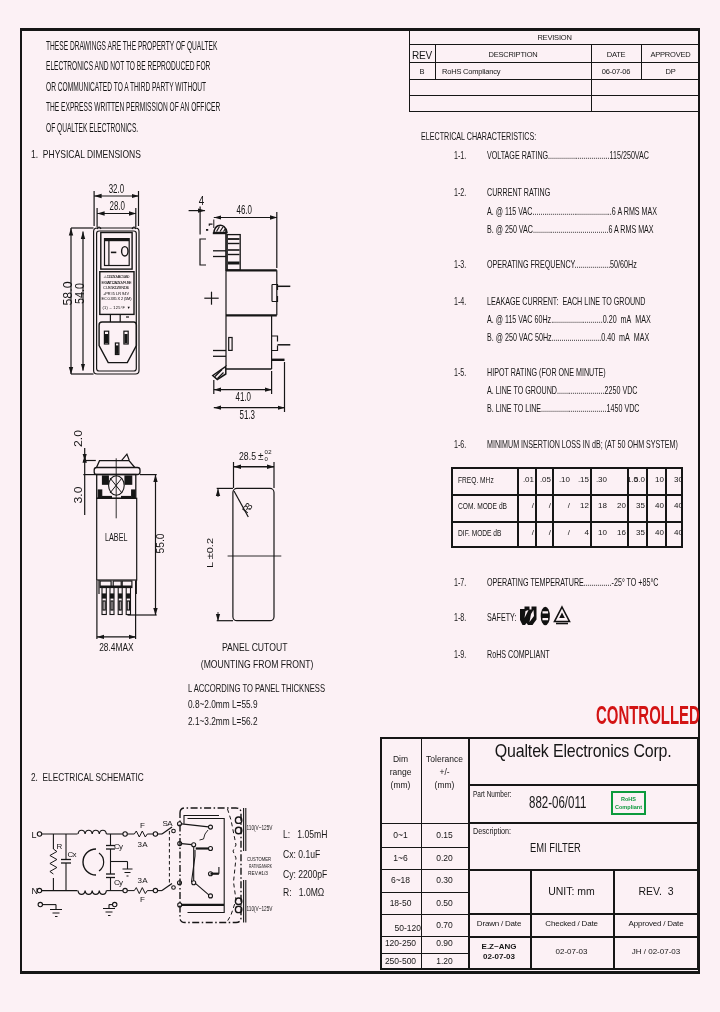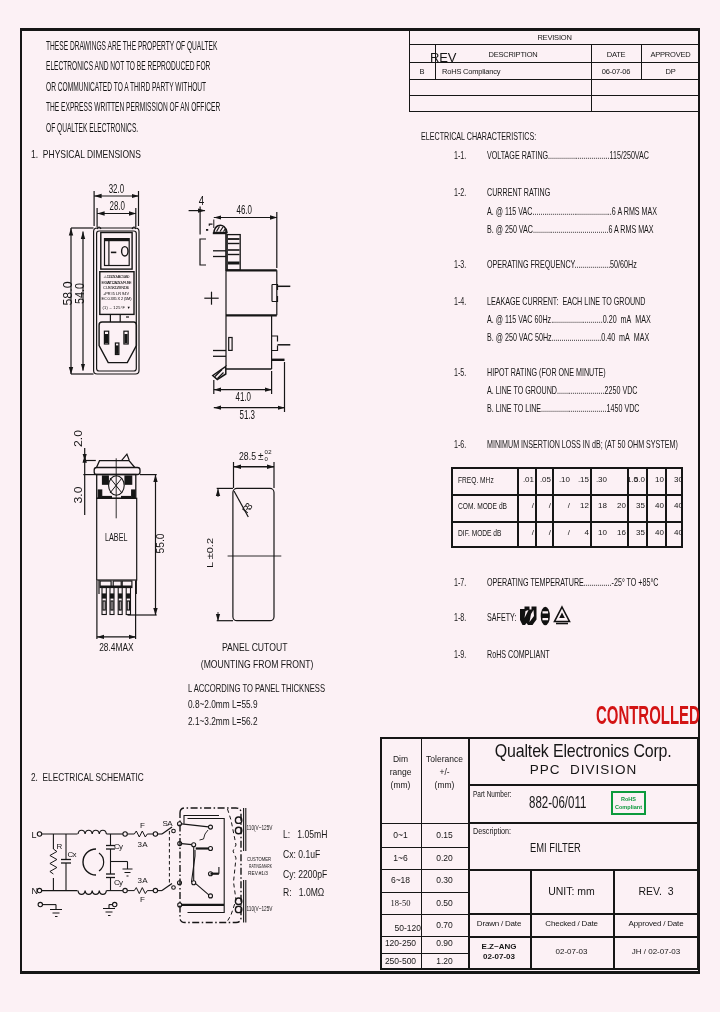--- a/index.html
+++ b/index.html
@@ -31,21 +31,21 @@
   <div class="hl" style="left:0;top:15px;width:291px;"></div>
   <div class="hl" style="left:0;top:33px;width:291px;"></div>
   <div class="hl" style="left:0;top:50px;width:291px;"></div>
   <div class="hl" style="left:0;top:66px;width:291px;"></div>
   <div class="hl" style="left:0;top:82px;width:291px;"></div>
   <div class="vl" style="left:0;top:0;height:83px;"></div>
   <div class="vl" style="left:26px;top:15px;height:35px;"></div>
   <div class="vl" style="left:182px;top:15px;height:68px;"></div>
   <div class="vl" style="left:232px;top:15px;height:35px;"></div>
   <div class="t" style="font-size:7.5px;letter-spacing:-0.2px;left:0;top:4px;width:291px;text-align:center;">REVISION</div>
-  <div class="t" style="font-size:13px;letter-spacing:-0.2px;left:0px;top:20.5px;width:26px;text-align:center;padding-left:21px;">REV</div>
+  <div class="t" style="font-size:10px;letter-spacing:-0.2px;left:0px;top:20.5px;width:26px;text-align:center;">REV</div>
   <div class="t" style="font-size:7.5px;letter-spacing:-0.2px;left:26px;top:20.5px;width:156px;text-align:center;">DESCRIPTION</div>
   <div class="t" style="font-size:7.5px;letter-spacing:-0.2px;left:182px;top:20.5px;width:50px;text-align:center;">DATE</div>
   <div class="t" style="font-size:7.5px;letter-spacing:-0.2px;left:232px;top:20.5px;width:59px;text-align:center;">APPROVED</div>
   <div class="t" style="font-size:7.5px;letter-spacing:-0.2px;left:0px;top:37.5px;width:26px;text-align:center;">B</div>
   <div class="t" style="font-size:7.5px;letter-spacing:-0.2px;left:33px;top:37.5px;">RoHS Compliancy</div>
   <div class="t" style="font-size:7.5px;letter-spacing:-0.2px;left:182px;top:37.5px;width:50px;text-align:center;">06-07-06</div>
   <div class="t" style="font-size:7.5px;letter-spacing:-0.2px;left:232px;top:37.5px;width:59px;text-align:center;">DP</div>
 </div>
 
 <div class="t" style="left:31px;top:148px;font-size:11.5px;transform:scaleX(0.74);transform-origin:0 0;">1.&nbsp; PHYSICAL DIMENSIONS</div>
@@ -430,38 +430,37 @@
   <div class="hl" style="left:0;top:199px;width:89px;"></div>
   <div class="hl" style="left:0;top:216px;width:89px;"></div>
   <div class="t" style="font-size:8.5px;left:0;top:55px;width:41px;text-align:center;line-height:13px;top:16px;">Dim<br>range<br>(mm)</div>
   <div class="t" style="font-size:8.5px;left:41px;top:16px;width:47px;text-align:center;line-height:13px;">Tolerance<br>+/-<br>(mm)</div>
   <div class="t tr1" style="left:0;top:93px;">0~1</div>
     <div class="t tr2" style="left:41px;top:93px;">0.15</div>
   <div class="t tr1" style="left:0;top:116px;">1~6</div>
     <div class="t tr2" style="left:41px;top:116px;">0.20</div>
   <div class="t tr1" style="left:0;top:138px;">6~18</div>
     <div class="t tr2" style="left:41px;top:138px;">0.30</div>
-  <div class="t tr1" style="left:0;top:161px;font-family:Liberation Serif, serif;">18-50</div>
+  <div class="t tr1" style="left:0;top:161px;">18-50</div>
     <div class="t tr2" style="left:41px;top:161px;">0.50</div>
   <div class="t tr1" style="left:0;top:186px;text-align:right;">50-120</div>
     <div class="t tr2" style="left:41px;top:183px;">0.70</div>
   <div class="t tr1" style="left:0;top:201px;">120-250</div>
     <div class="t tr2" style="left:41px;top:201px;">0.90</div>
   <div class="t tr1" style="left:0;top:219px;">250-500</div>
     <div class="t tr2" style="left:41px;top:219px;">1.20</div>
 
   <div class="hl" style="left:88px;top:47px;width:231px;height:2px;"></div>
   <div class="hl" style="left:88px;top:85px;width:231px;height:2px;"></div>
   <div class="hl" style="left:88px;top:132px;width:231px;height:2px;"></div>
   <div class="hl" style="left:88px;top:176px;width:231px;height:2px;"></div>
   <div class="hl" style="left:88px;top:199px;width:231px;height:2px;"></div>
   <div class="vl" style="left:150px;top:132px;height:101px;width:2px;"></div>
   <div class="vl" style="left:233px;top:132px;height:101px;width:2px;"></div>
   <div class="t" style="left:88px;top:3px;width:231px;text-align:center;font-size:19px;letter-spacing:-0.2px;"><span style="display:inline-block;transform:scaleX(0.84);transform-origin:50% 0;">Qualtek Electronics Corp.</span></div>
-  <div class="t" style="left:88px;top:25px;width:231px;text-align:center;font-size:13.5px;letter-spacing:1px;">PPC&nbsp; DIVISION</div>
   <div class="t" style="left:93px;top:52px;font-size:9px;transform:scaleX(0.72);transform-origin:0 0;">Part Number:</div>
   <div class="t" style="left:149px;top:57px;font-size:16px;"><span style="display:inline-block;transform:scaleX(0.72);transform-origin:0 0;">882-06/011</span></div>
   <div class="abs" style="left:231px;top:54px;width:35px;height:24px;border:2px solid #0c9a3c;box-sizing:border-box;text-align:center;">
       <span style="display:block;font-size:6px;font-weight:bold;color:#0c9a3c;line-height:8.5px;margin-top:1.5px;transform:scaleX(0.92);">RoHS<br>Compliant</span>
     </div>
   <div class="t" style="left:93px;top:89px;font-size:9px;transform:scaleX(0.8);transform-origin:0 0;">Description:</div>
   <div class="t" style="left:150px;top:104px;font-size:12px;"><span style="display:inline-block;transform:scaleX(0.78);transform-origin:0 0;">EMI FILTER</span></div>
   <div class="t" style="left:150px;top:148px;width:83px;text-align:center;font-size:10.5px;">UNIT: mm</div>
   <div class="t" style="left:233px;top:148px;width:86px;text-align:center;font-size:10.5px;">REV.&nbsp; 3</div>
   <div class="t" style="left:88px;top:182px;width:62px;text-align:center;font-size:8px;letter-spacing:-0.2px;">Drawn / Date</div>

